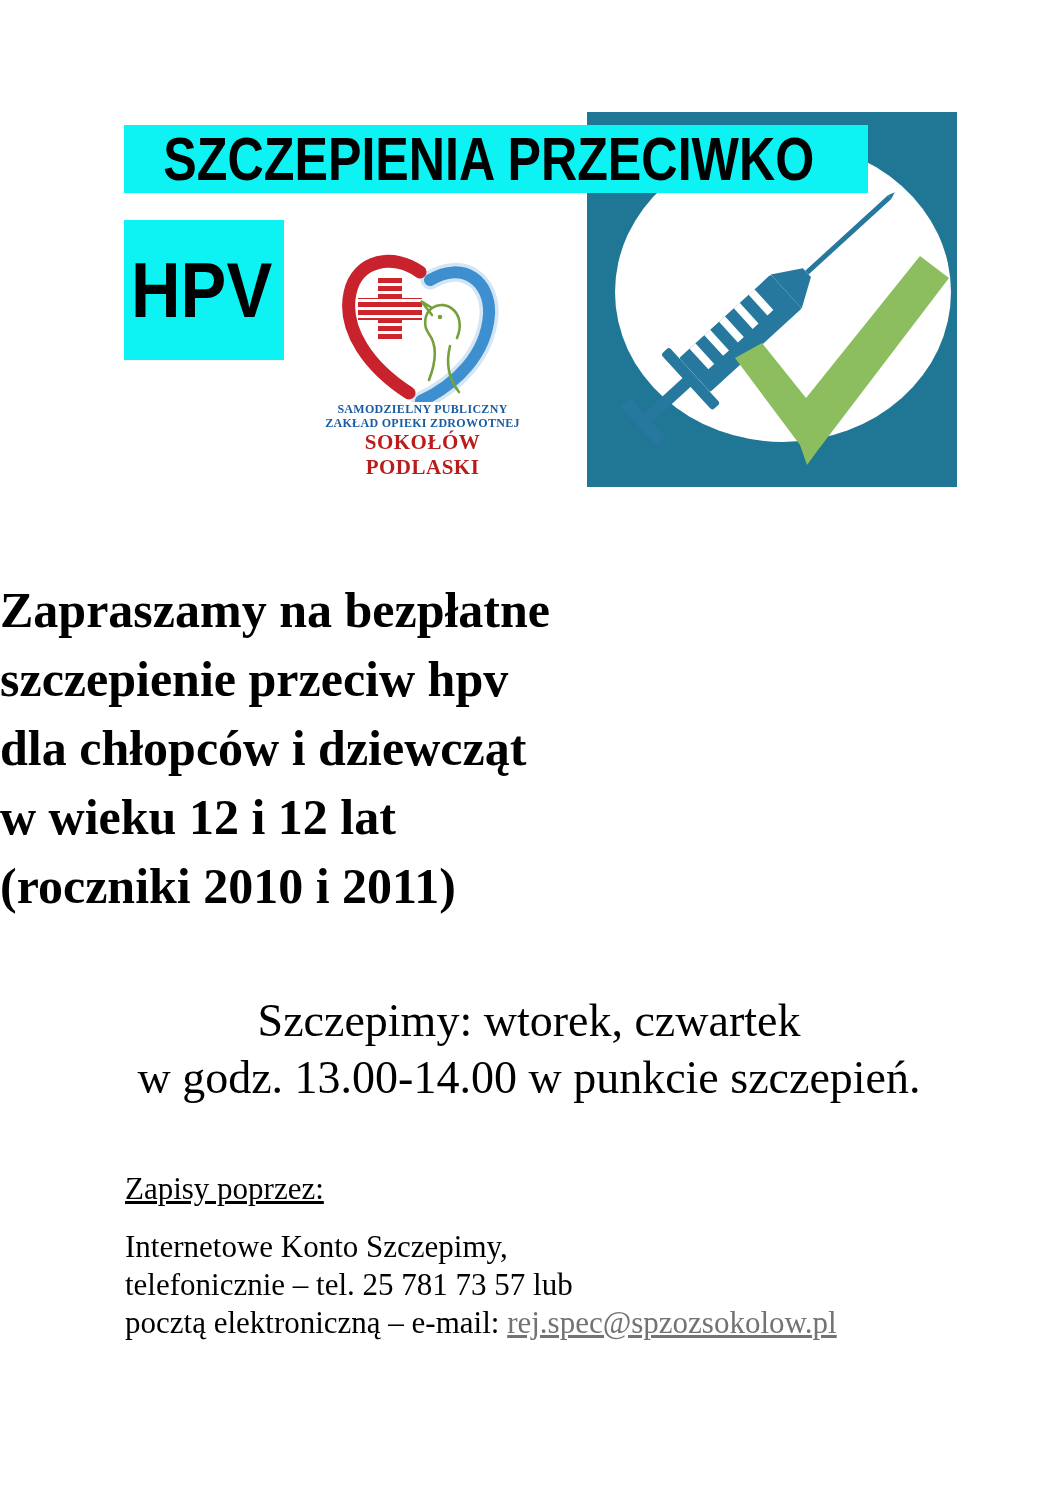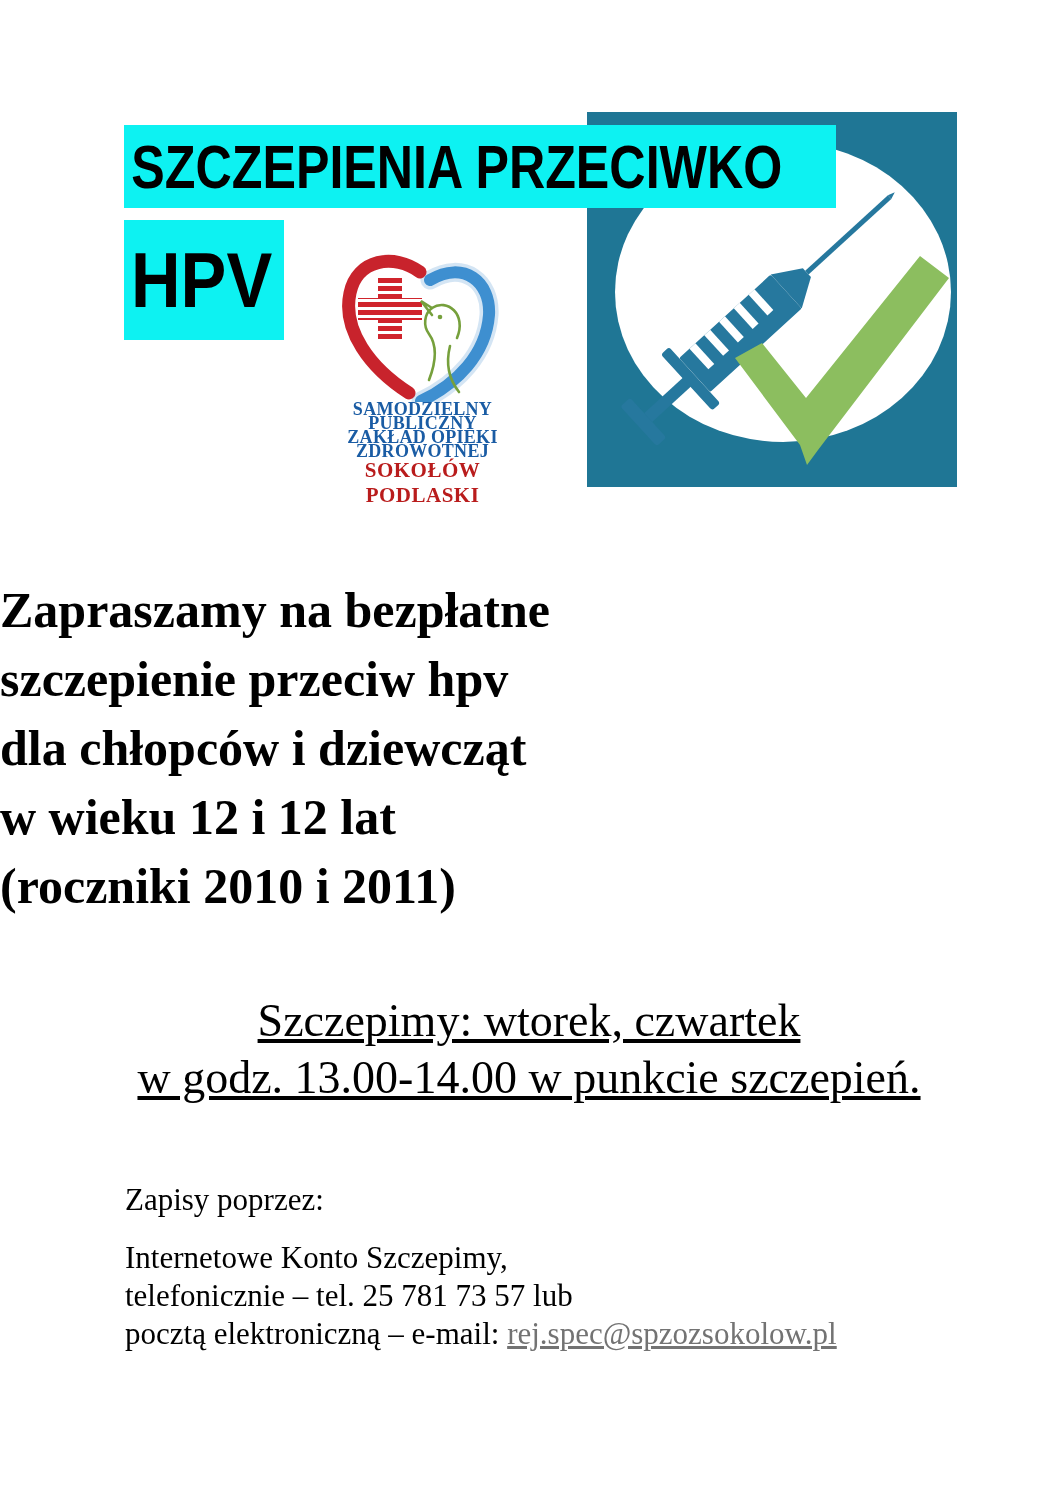--- a/index.html
+++ b/index.html
@@ -3,69 +3,69 @@
 <meta charset="utf-8">
 <style>
   html,body { margin:0; padding:0; background:#fff; }
   .page {
     position:relative; width:1058px; height:1497px; background:#fff;
     font-family:"Liberation Serif", serif; color:#000; overflow:hidden;
   }
 
   
   .banner-top {
-    position:absolute; left:124px; top:125px; width:712px; height:83px;
-    background:#0DF2F2; z-index:2; display:flex; align-items:center;
+    position:absolute; left:124px; top:125px; width:712px; height:68px;
+    background:#0DF2F2; z-index:2; display:flex; align-items:center;padding-left:32px;
   }
   .banner-top .banner-txt {
     font-family:"Liberation Sans", sans-serif; font-weight:bold; font-size:62px;
     line-height:1; white-space:nowrap; transform:scaleX(0.81);
     transform-origin:left center; padding-left:9px; letter-spacing:0;
   }
   .banner-hpv {
-    position:absolute; left:124px; top:220px; width:160px; height:120px;
+    position:absolute; left:124px; top:220px; width:160px; height:140px;
     background:#0DF2F2; z-index:2; display:flex; align-items:center;
   }
   .banner-hpv .banner-txt {
     font-family:"Liberation Sans", sans-serif; font-weight:bold; font-size:78px;
     line-height:1; transform:scaleX(0.88); transform-origin:left center; padding-left:8px;
   }
 
   
   .teal-box {
     position:absolute; left:587px; top:112px; width:370px; height:375px;
     background:#1F7695; z-index:1;
   }
   .teal-box svg { display:block; }
 
   
   .logo { position:absolute; left:320px; top:252px; width:205px; text-align:center; z-index:3; }
   .logo svg { display:block; margin:0 auto; }
   .logo-l1, .logo-l2 {
-    font-weight:bold; font-size:18px; line-height:14px; color:#1A5CA4; letter-spacing:0.3px;
+    font-weight:bold; font-size:12px; line-height:14px; color:#1A5CA4; letter-spacing:0.3px;
   }
   .logo-l3 {
     font-weight:bold; font-size:21px; line-height:25px; color:#b91c1c; letter-spacing:0.5px;
   }
 
   
   .invitation {
     position:absolute; left:0; top:576px; width:100%;
     font-weight:bold; font-size:50px; line-height:69px;
   }
 
   
   .schedule {
     position:absolute; left:0; top:992px; width:100%;
-    text-align:center; font-size:46px; line-height:57px;text-decoration:underline;
+    text-align:center; font-size:46px; line-height:57px;
   }
 
   
   .signup { position:absolute; left:125px; top:1170px; font-size:31px; line-height:38px; }
-  .signup-heading { margin-bottom:20px;margin-top:11px; }
+  .signup-heading { text-decoration:underline; margin-bottom:20px; }
   .email-link { color:#737373; cursor:pointer; }
 </style>
 </head>
 <body>
 
 <div class="page">
 
   <div class="teal-box">
     <svg width="370" height="375" viewBox="0 0 370 375">
       <ellipse cx="196" cy="180" rx="168" ry="150" fill="#FFFFFF"></ellipse>

